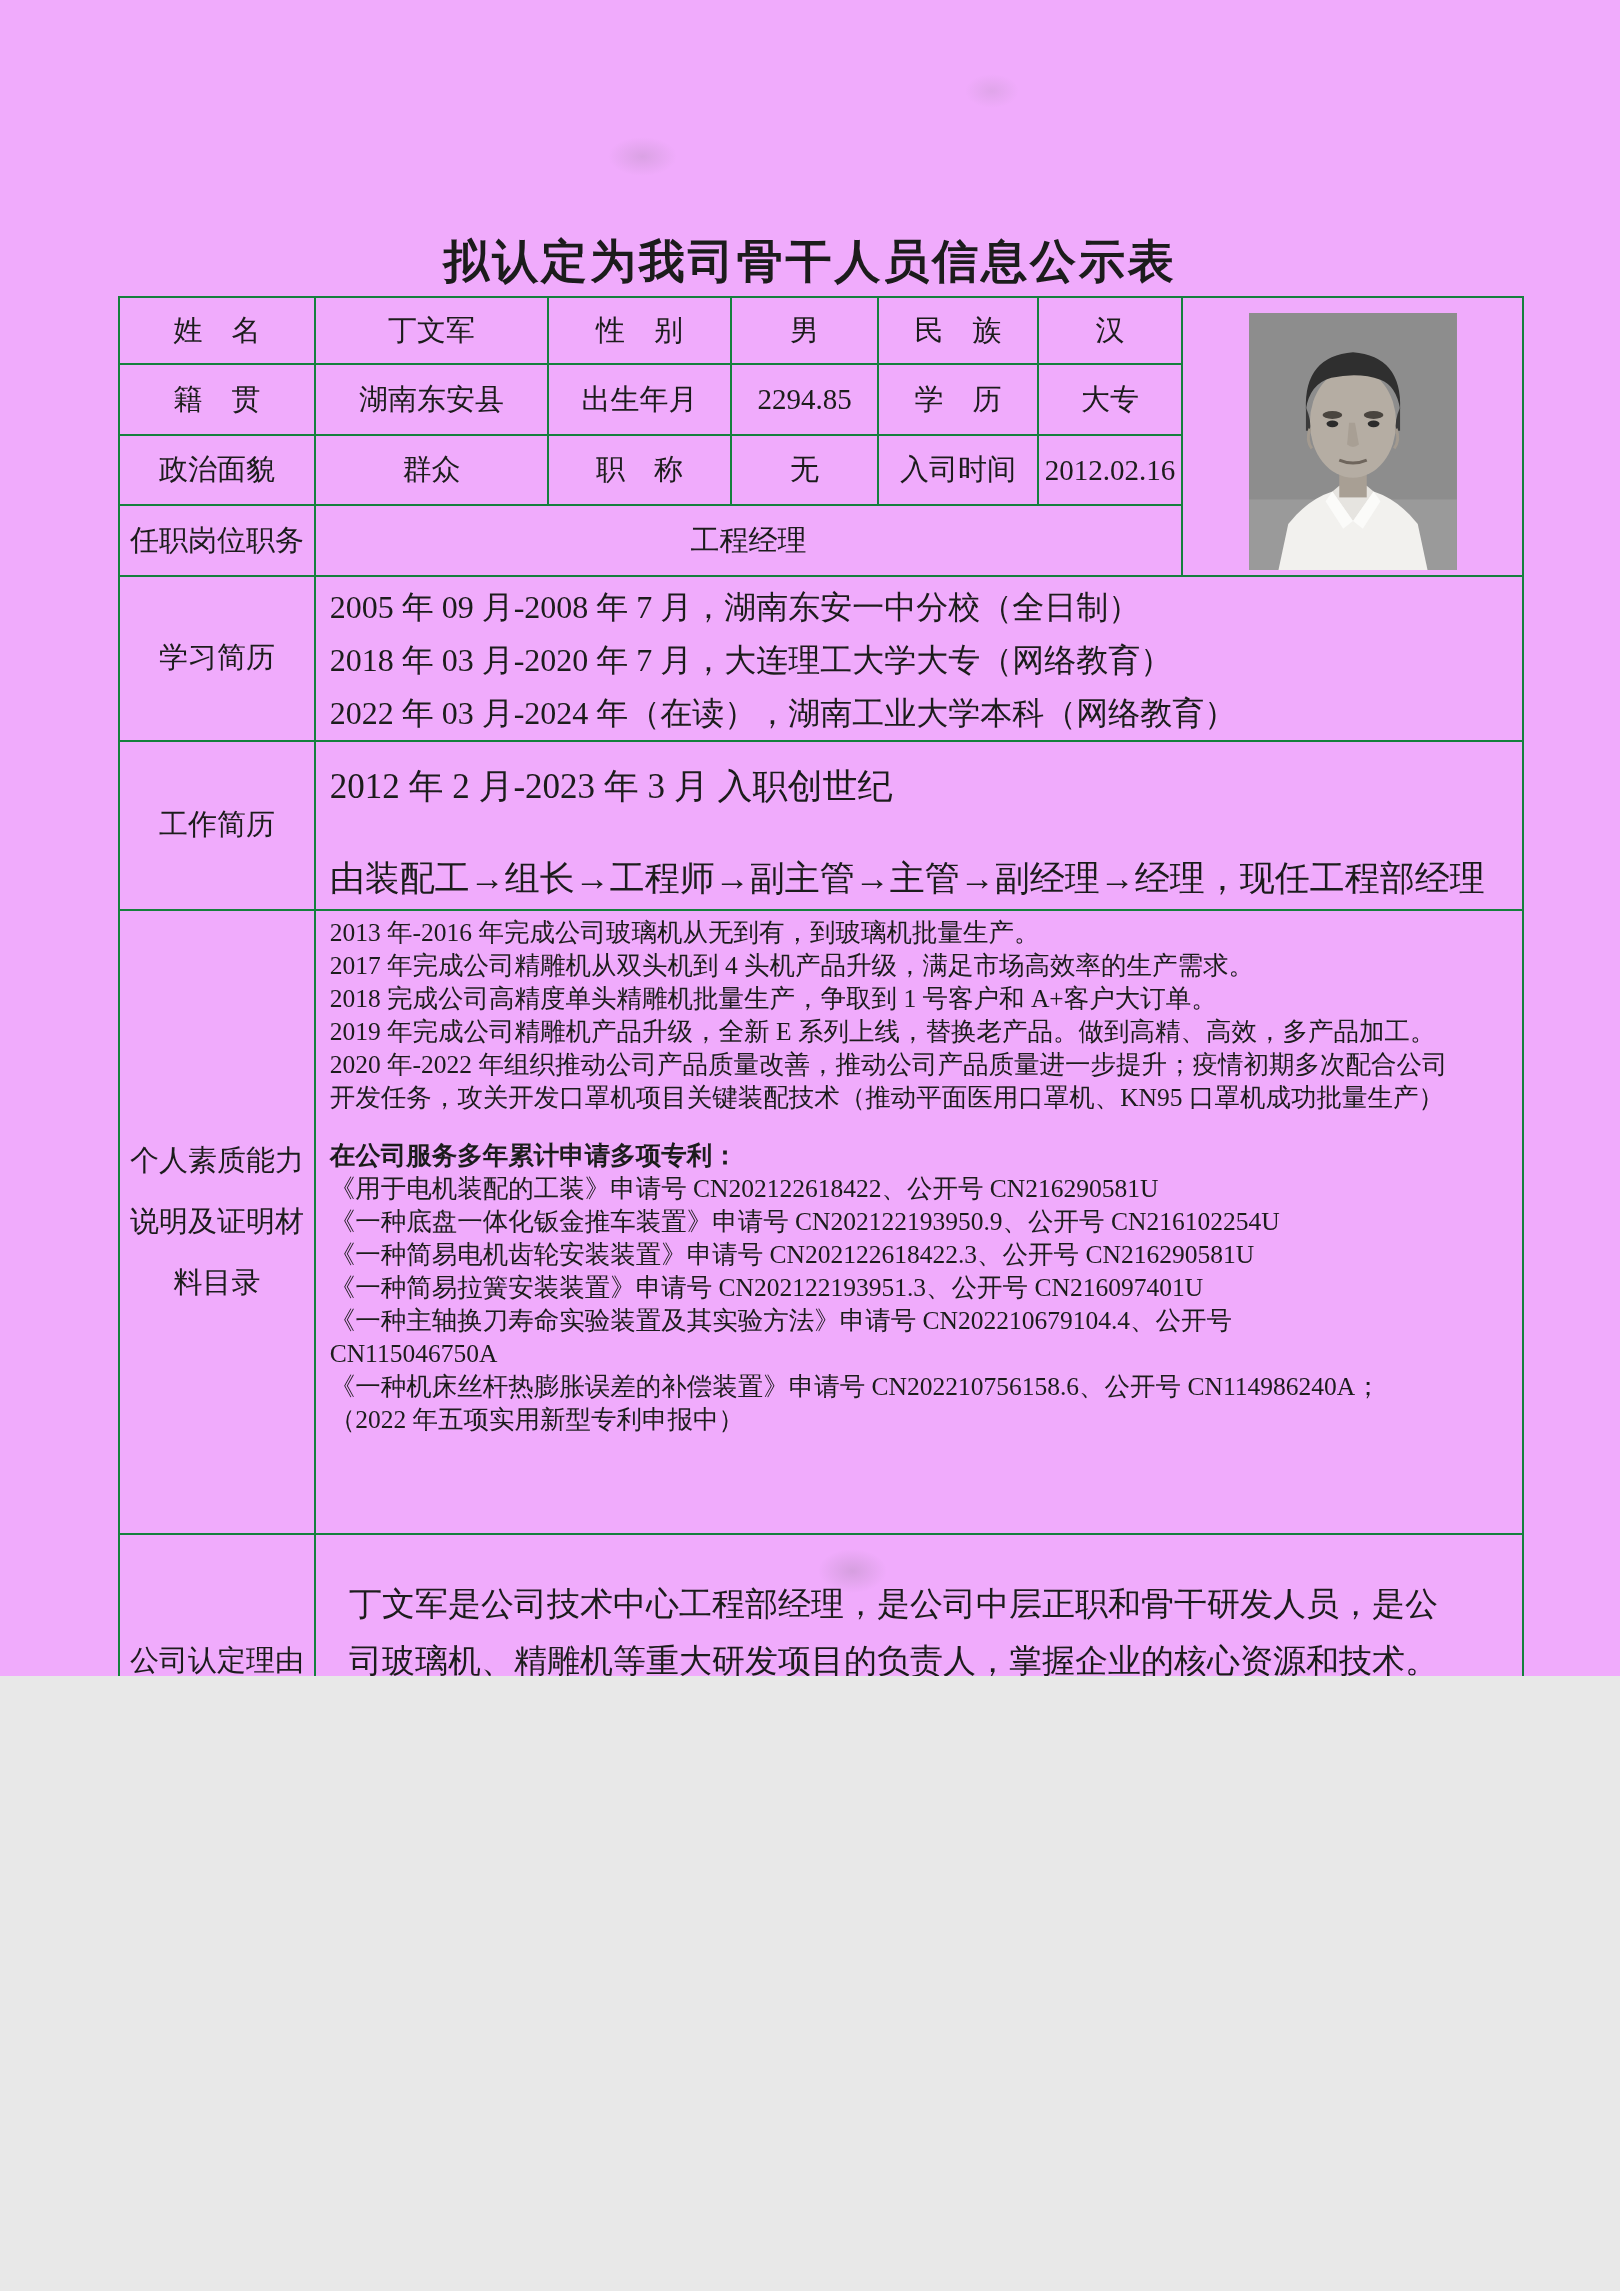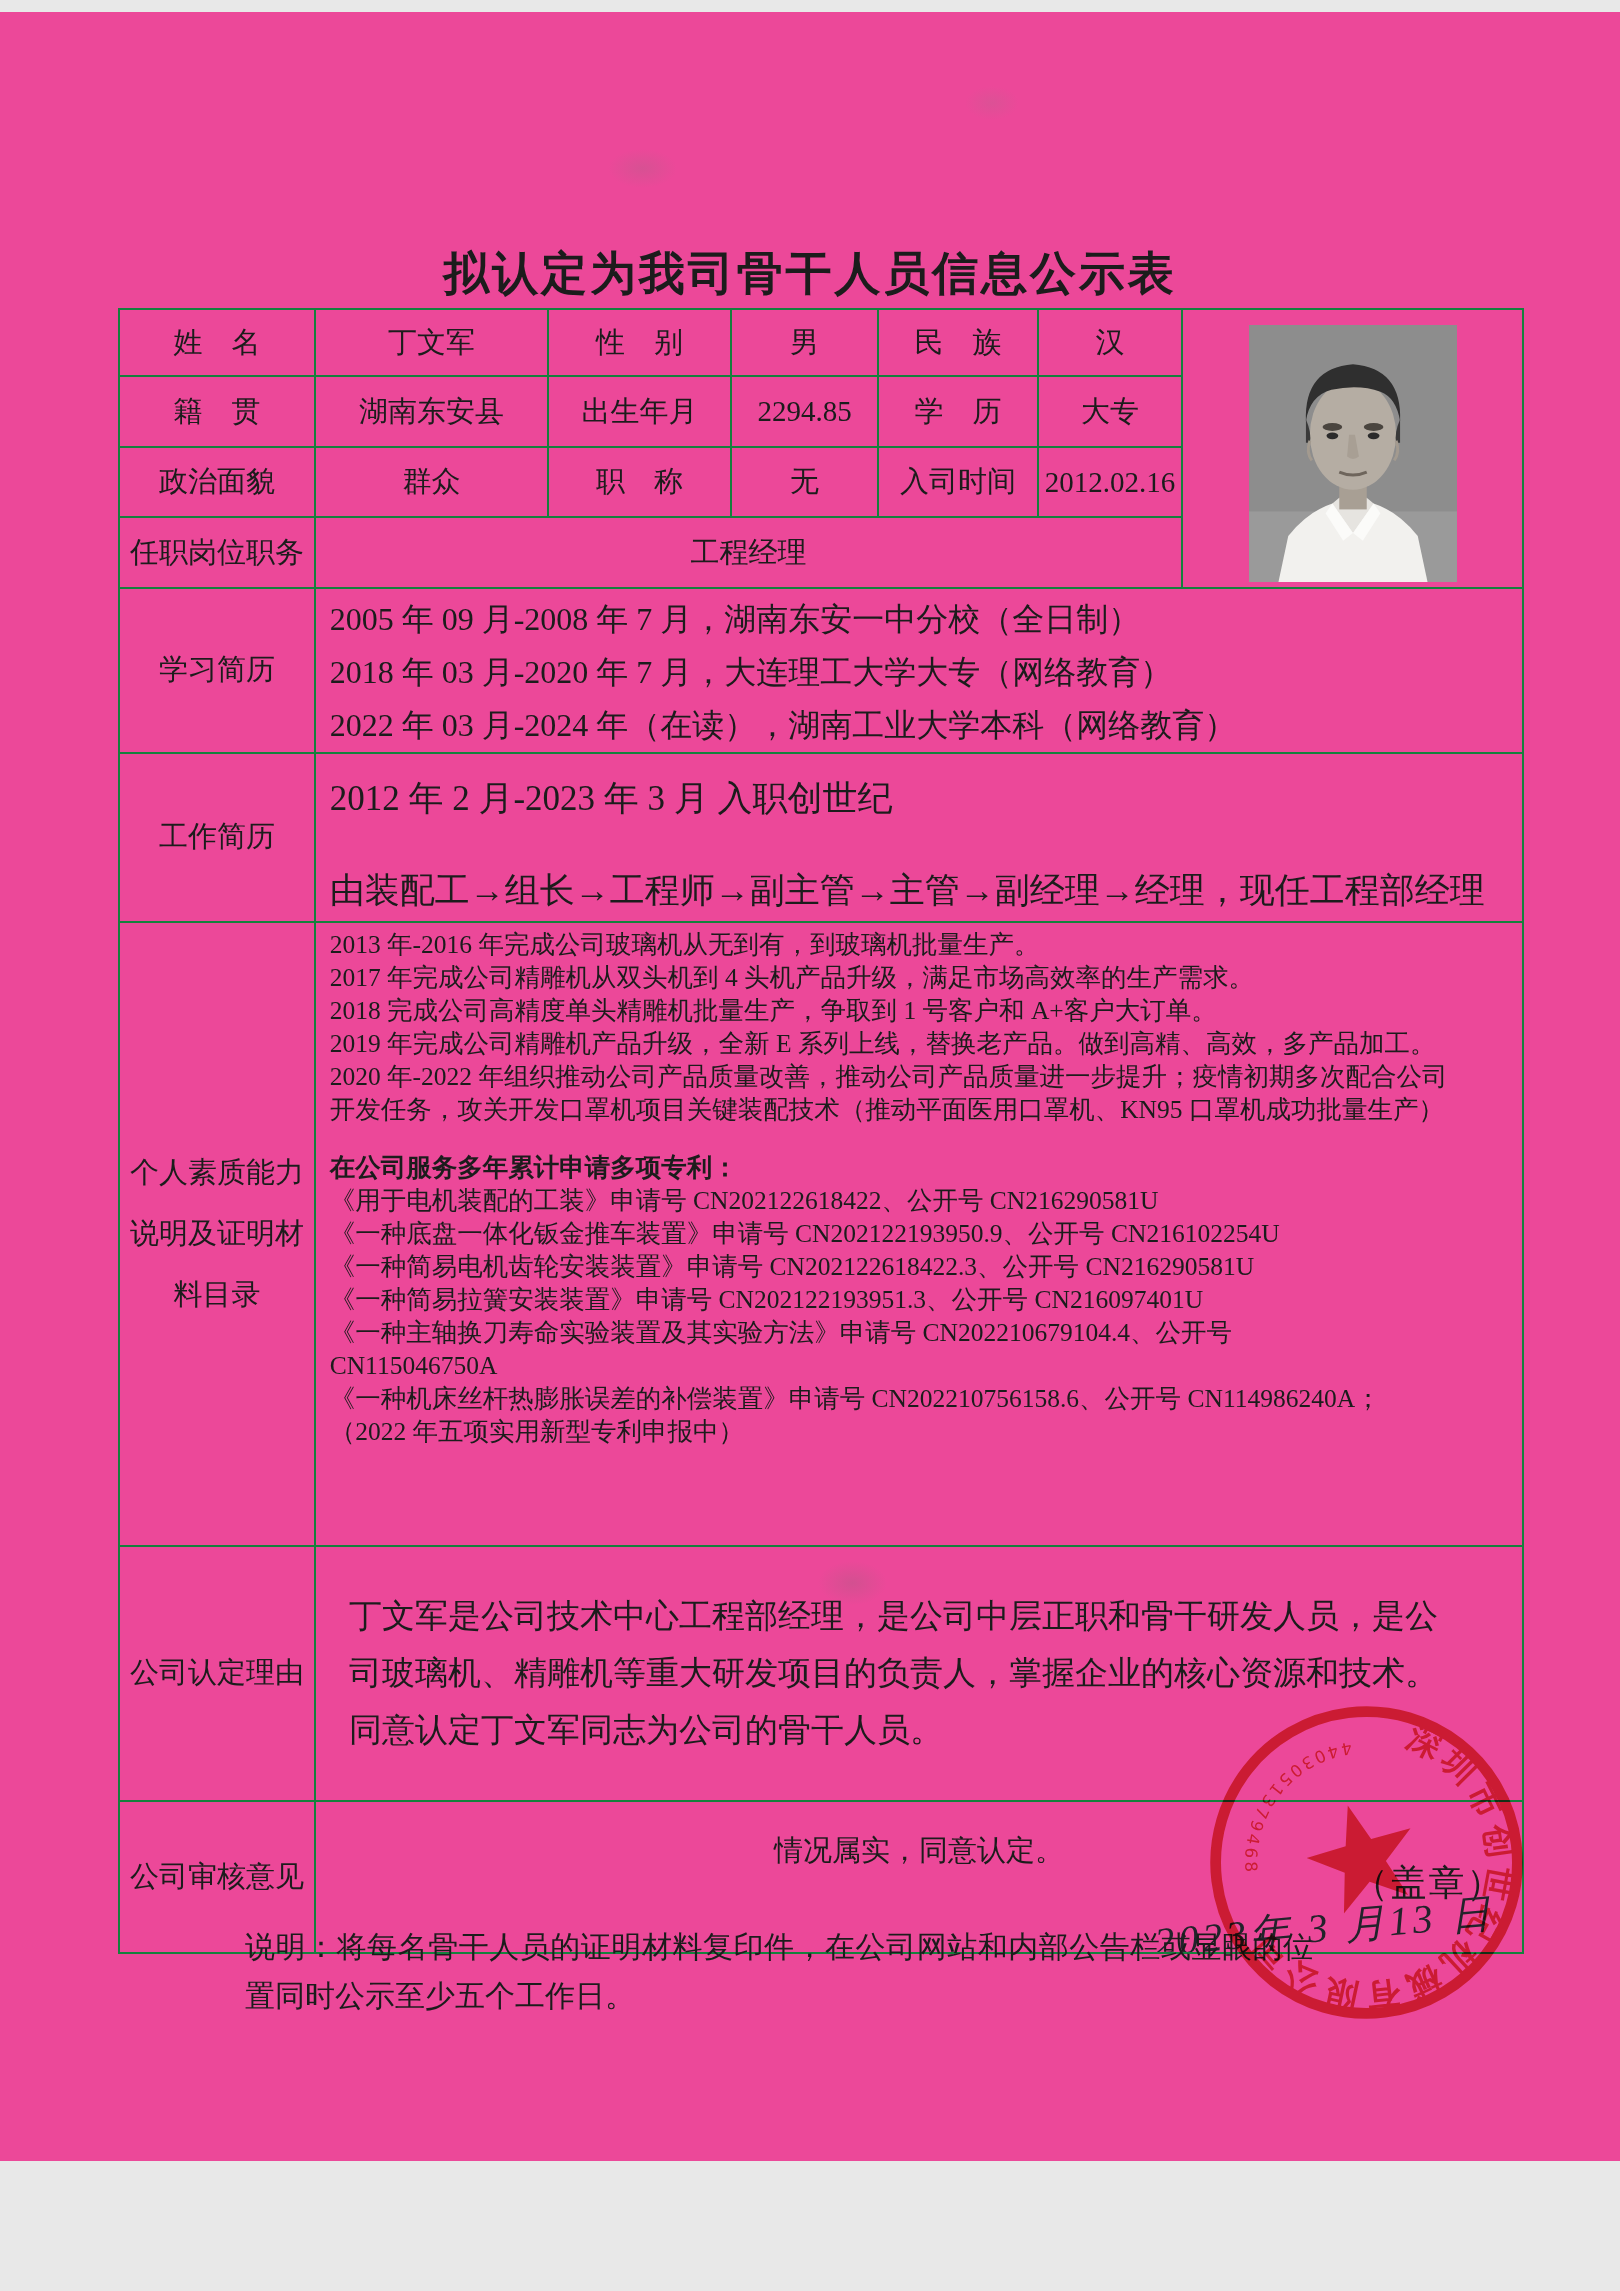--- a/index.html
+++ b/index.html
@@ -1,18 +1,18 @@
 <!DOCTYPE html>
 <html><head>
 <meta charset="utf-8">
 <style>
   html,body{margin:0;padding:0;background:#e8e8e8;}
   .page{
-    position:relative; width:1620px; height:2149px; margin:12px auto;
-    background:#ec4899; overflow:hidden;
+    position:relative; width:1620px; height:1676px; margin:0 auto;
+    background:#f0abfc; overflow:hidden;
     font-family:"Liberation Serif","DejaVu Serif",serif; color:#1c1c1c;
   }
   .title{
     position:absolute; top:231px; left:0; width:100%;
     text-align:center; font-size:46px; font-weight:bold; letter-spacing:2.9px;
   }
   table.form{
     position:absolute; left:118px; top:296px; width:1405px;
     border-collapse:collapse; table-layout:fixed;
   }

